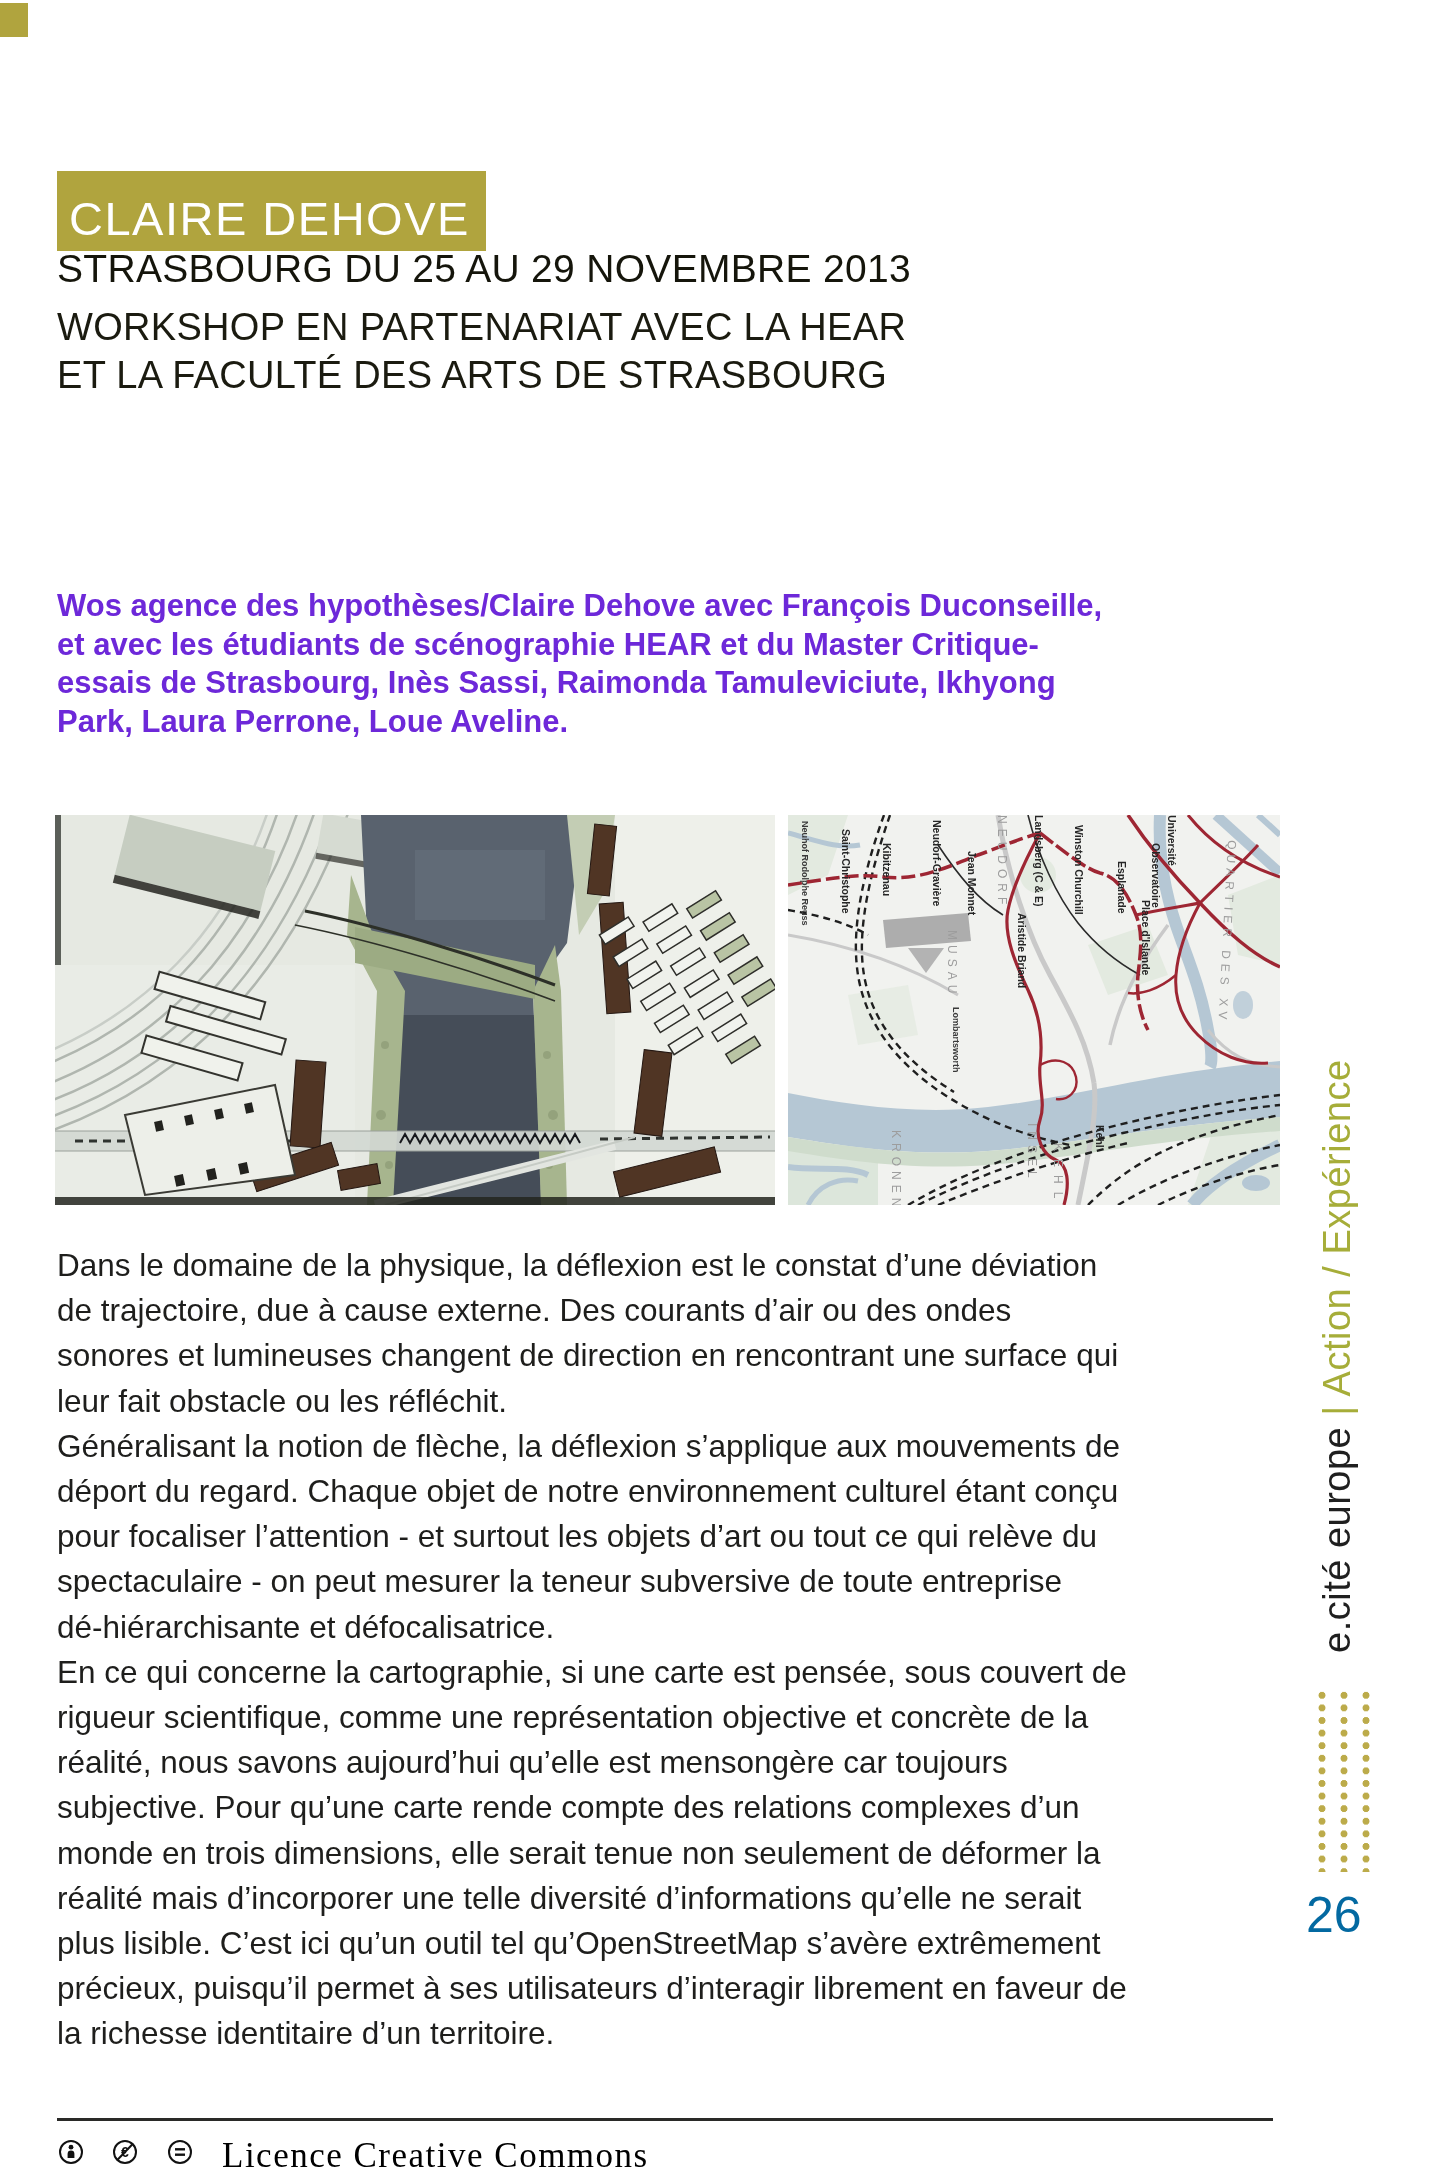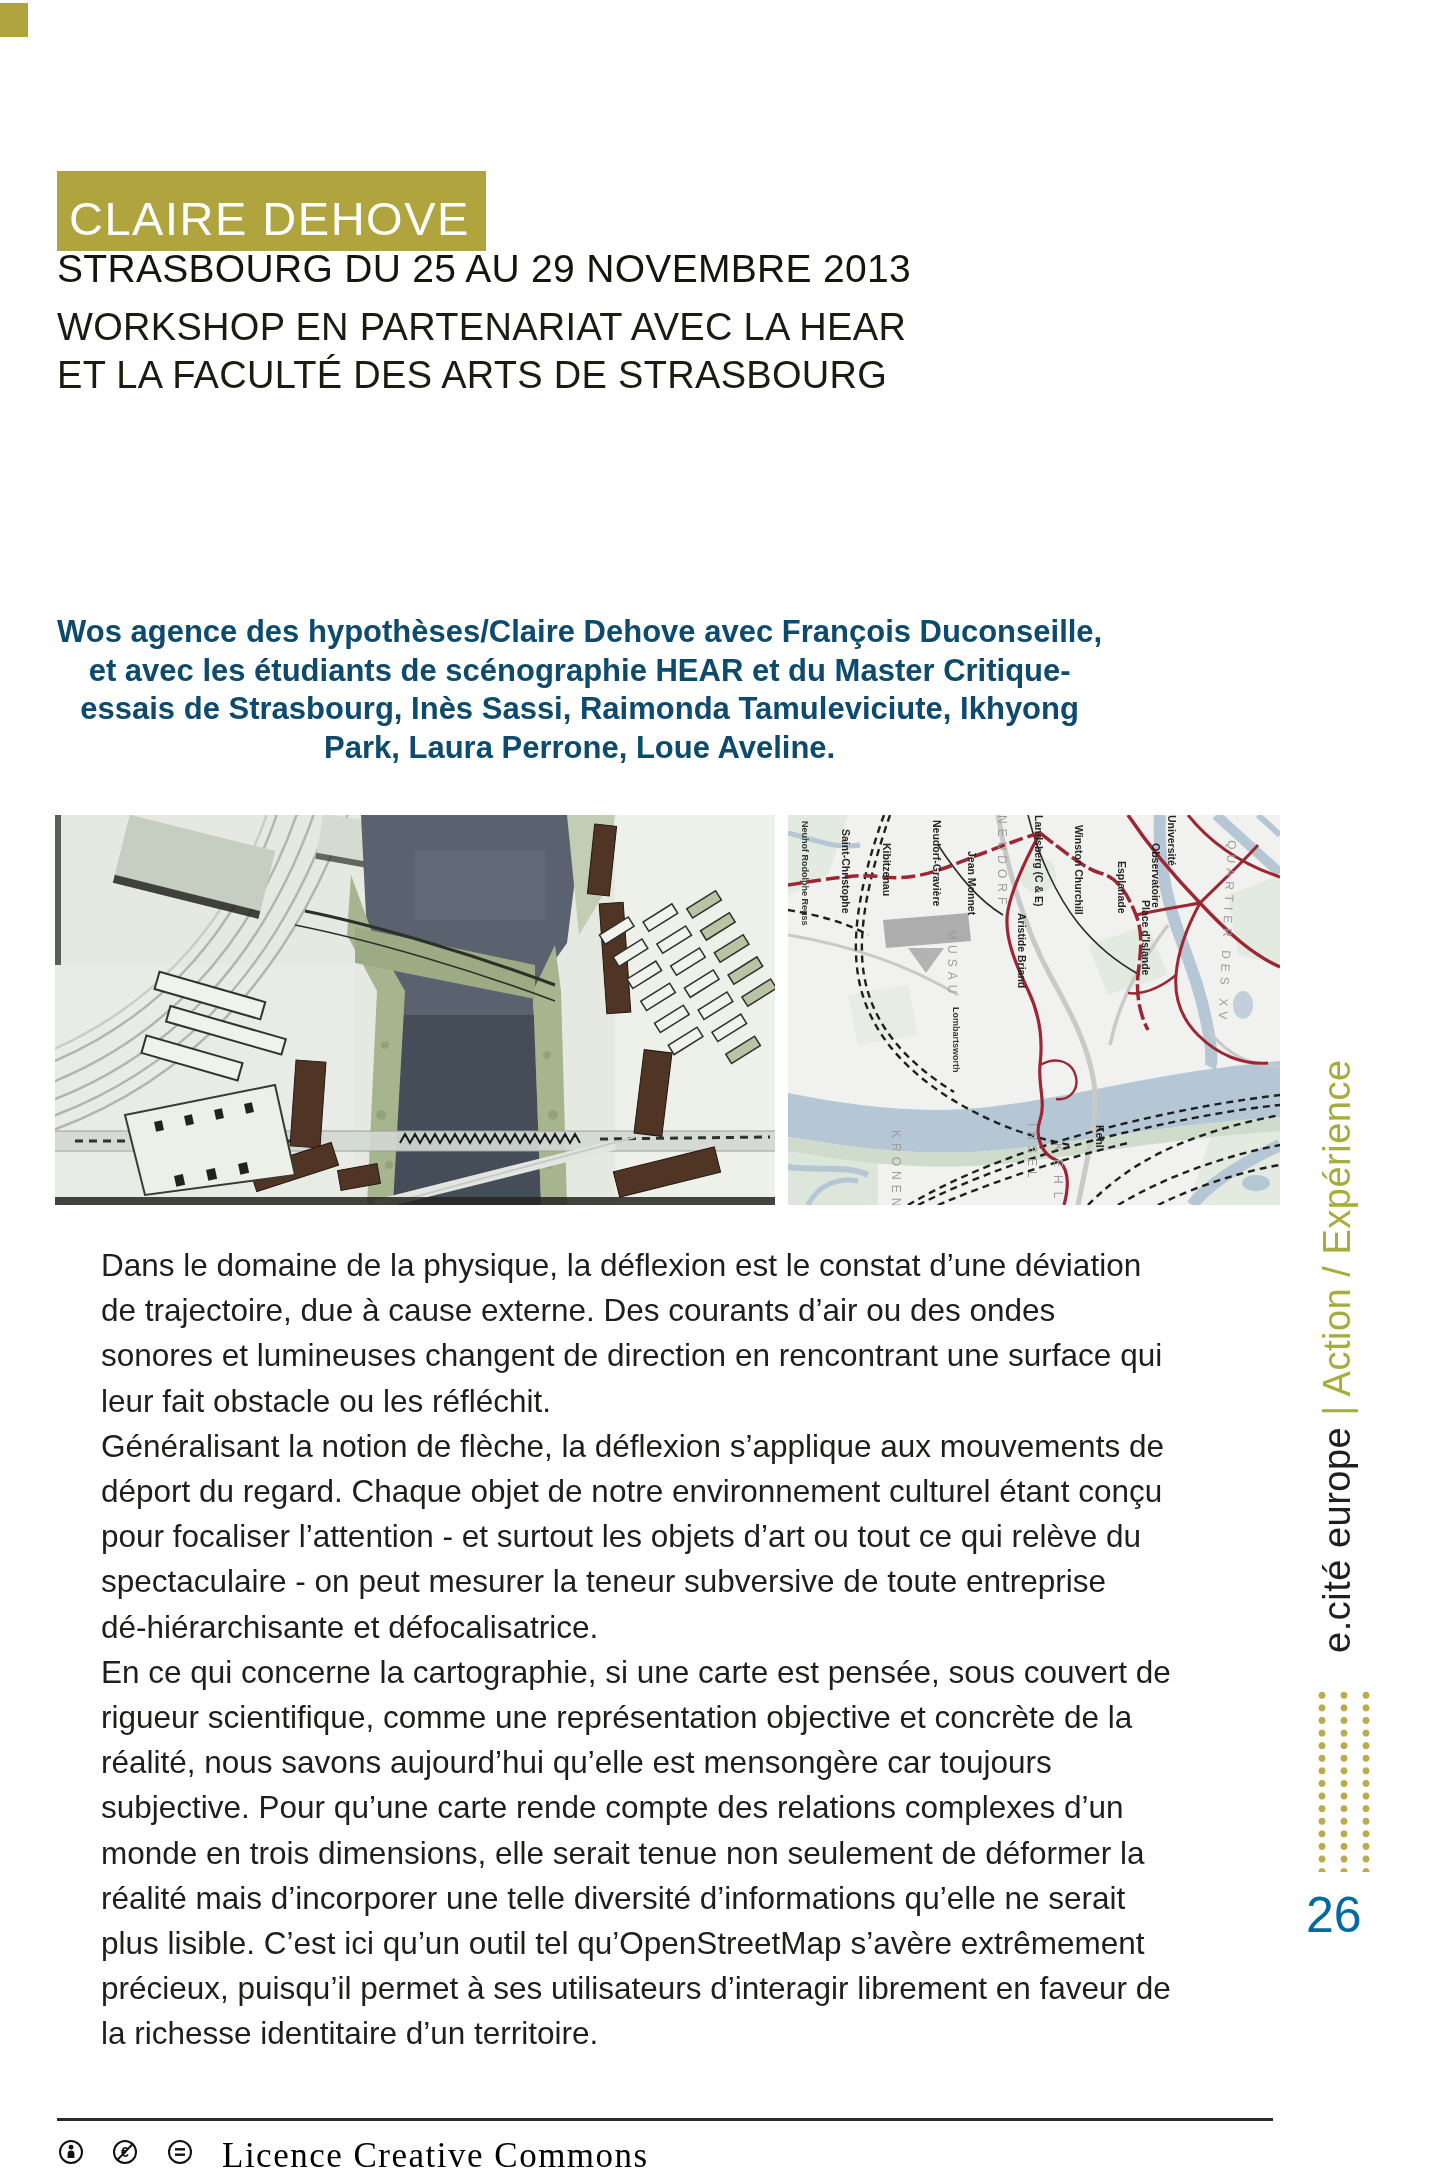--- a/index.html
+++ b/index.html
@@ -5,25 +5,25 @@
   html,body{margin:0;padding:0;background:#ffffff;}
   .page{position:relative;width:1434px;height:2176px;background:#fff;overflow:hidden;
         font-family:"Liberation Sans",sans-serif;color:#1e1e1c;}
   .abs{position:absolute;}
   .corner-square{left:0;top:3px;width:28px;height:34px;background:#b0a43e;}
   .title{left:57px;top:26px;font-size:45px;font-weight:bold;color:#b0a43e;line-height:61px;letter-spacing:.5px;}
   .author-band{left:57px;top:171px;background:#b0a43e;color:#ffffff;font-size:47px;
                line-height:64px;padding:16px 16px 0 12px;letter-spacing:1.5px;font-weight:400;}
   .date-line{left:57px;top:247px;font-size:39px;font-weight:normal;color:#15150b;letter-spacing:.3px;}
   .subtitle{left:57px;top:303px;font-size:38px;color:#1b1b10;line-height:48px;letter-spacing:.3px;}
-  .intro{left:57px;top:613px;font-size:31px;font-weight:bold;color:#0c4a6e;line-height:38.5px;text-align:center;}
+  .intro{left:57px;top:587px;font-size:31px;font-weight:bold;color:#6d28d9;line-height:38.5px;}
   .line{display:block;white-space:nowrap;}
   .figure-left{left:55px;top:815px;width:720px;height:390px;}
   .figure-right{left:788px;top:815px;width:492px;height:390px;}
-  .body-text{left:57px;top:1243px;font-size:31.5px;color:#1e1e1c;line-height:45.2px;margin-left:44px;}
+  .body-text{left:57px;top:1243px;font-size:31.5px;color:#1e1e1c;line-height:45.2px;}
   .vertical-brand{left:1316px;top:1653px;transform-origin:0 0;transform:rotate(-90deg);
                   font-size:38px;white-space:nowrap;letter-spacing:.5px;}
   .vertical-brand .brand{color:#1f1f1f;}
   .vertical-brand .accent{color:#a6ad39;}
   .dots-grid{left:1311px;top:1689px;width:60px;height:183px;
              background-image:radial-gradient(circle,#bcab4a 3.2px,rgba(0,0,0,0) 3.8px);
              background-size:22px 12.6px;}
   .page-number{left:1306px;top:1886px;font-size:50px;color:#0369a1;}
   .footer-rule{left:57px;top:2118px;width:1216px;height:3px;background:#2a2a28;}
   .footer-icons{left:57px;top:2137px;width:160px;height:30px;}

